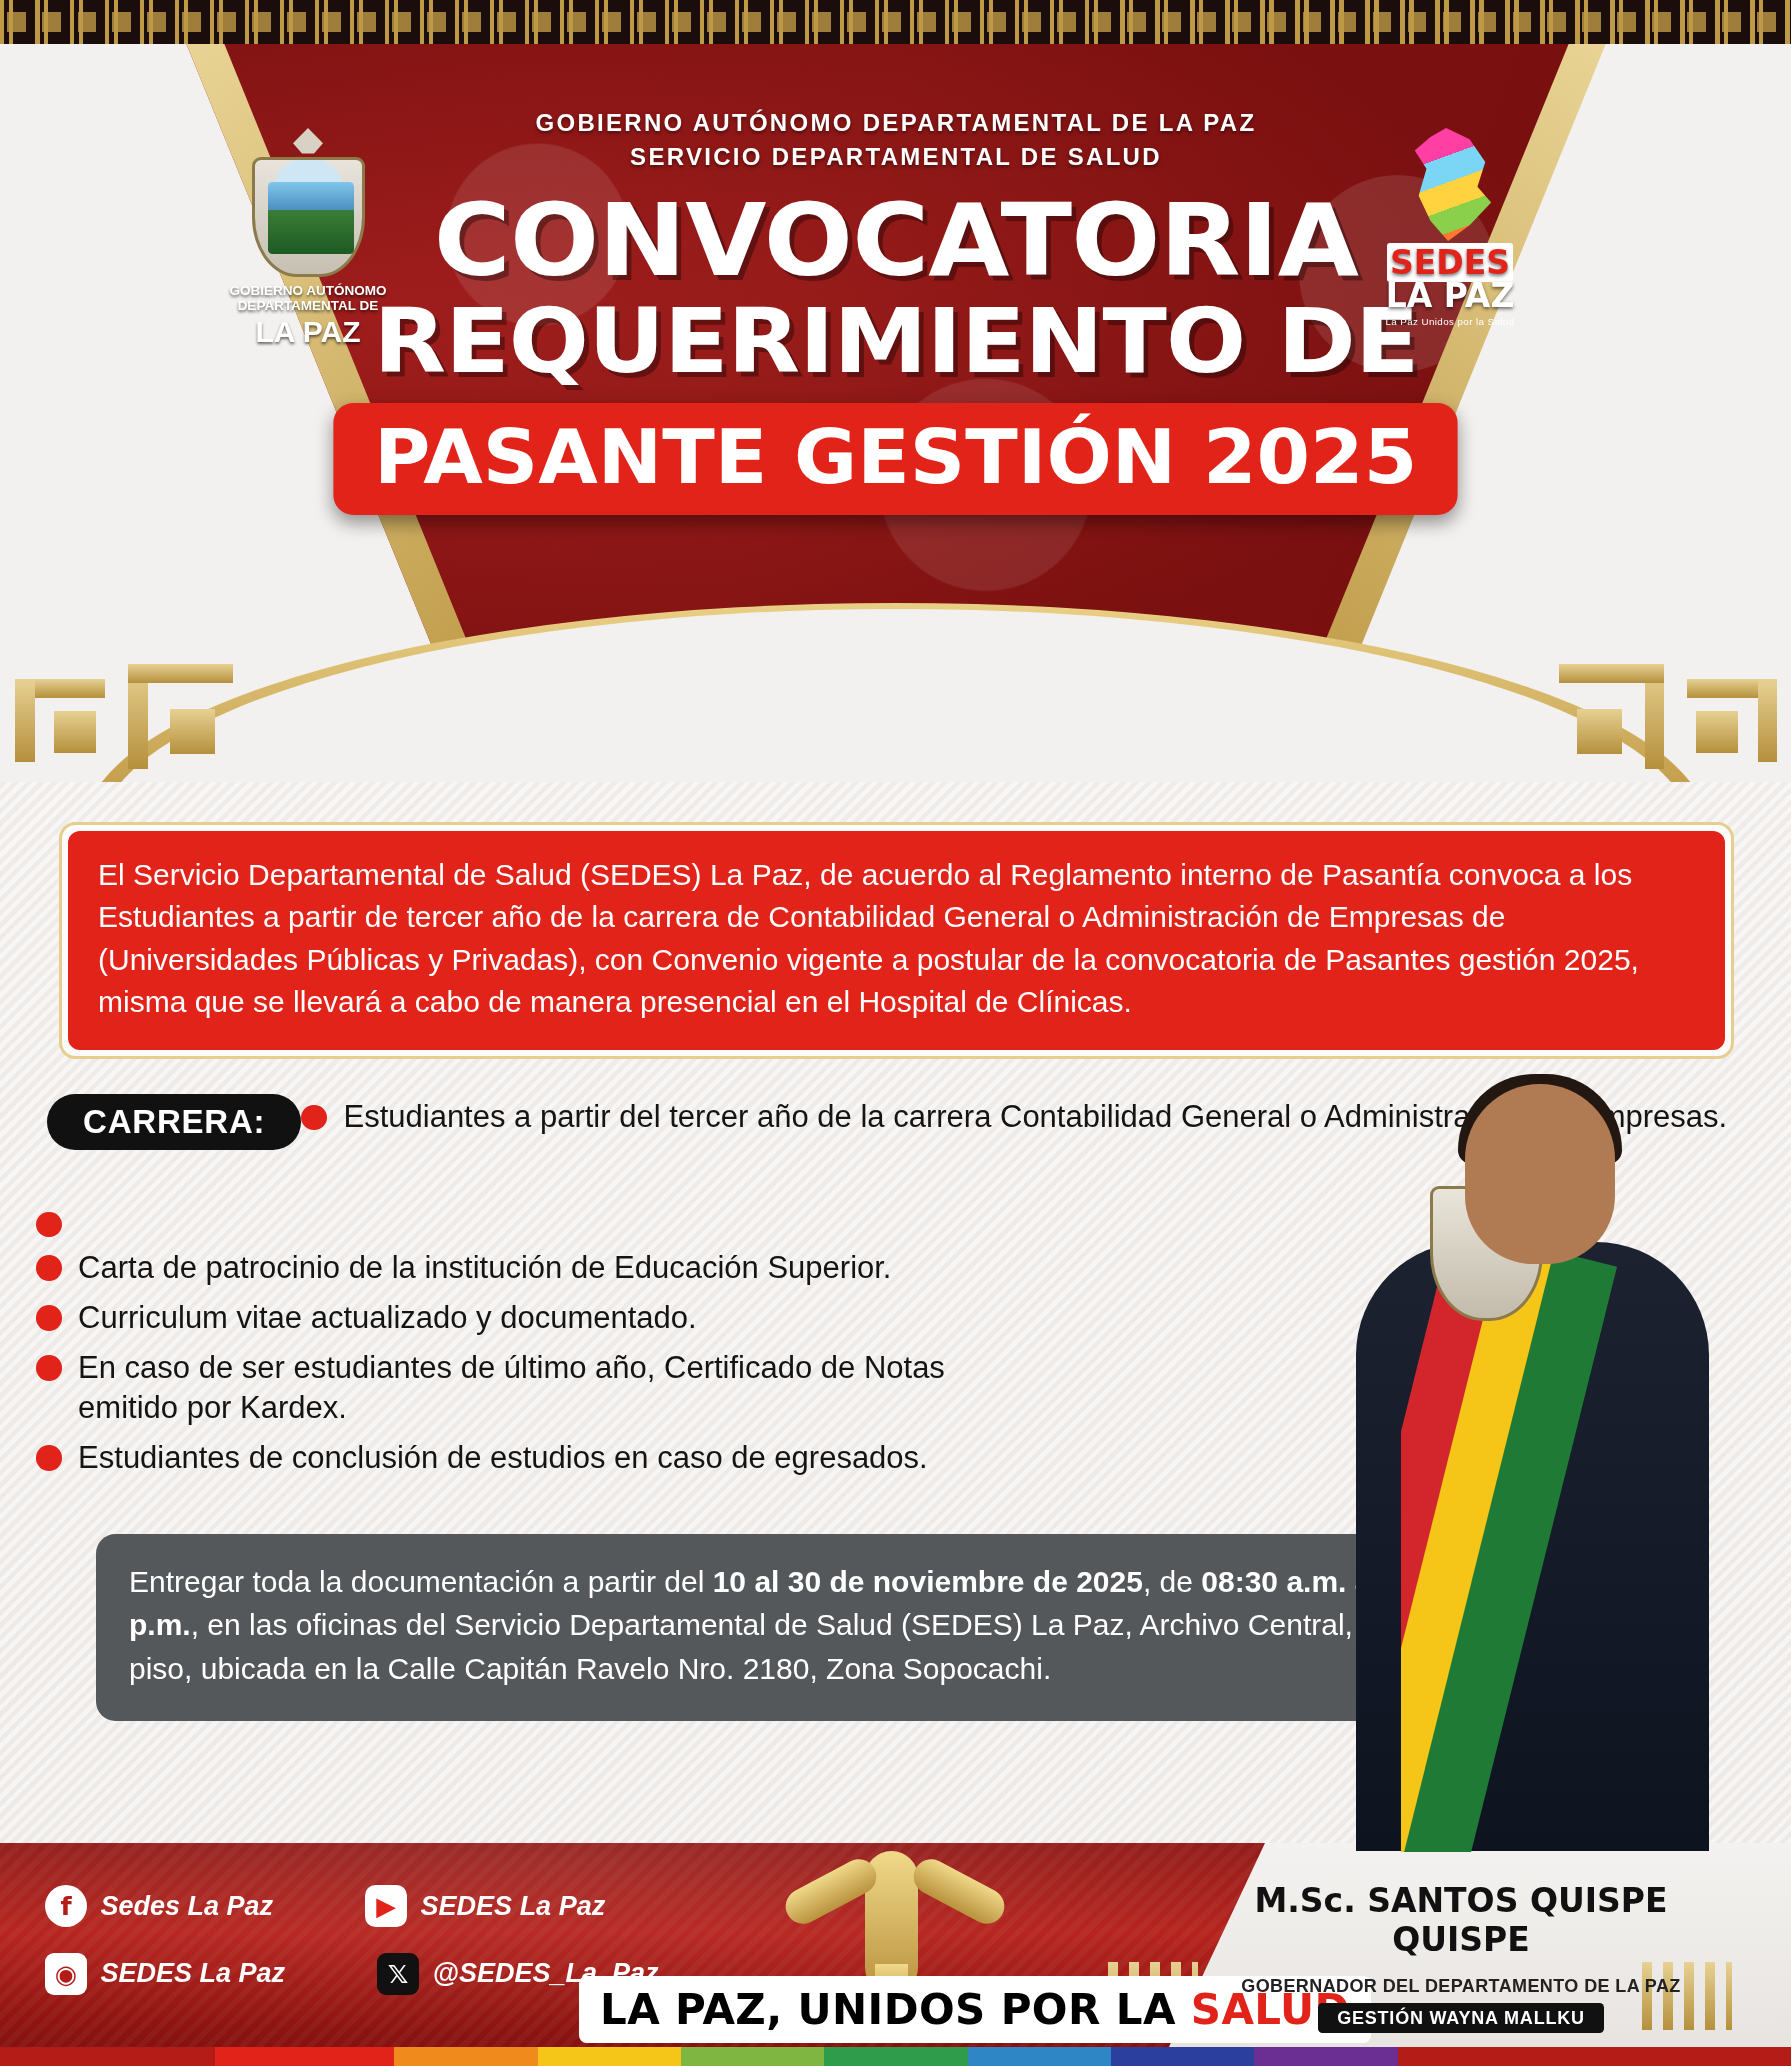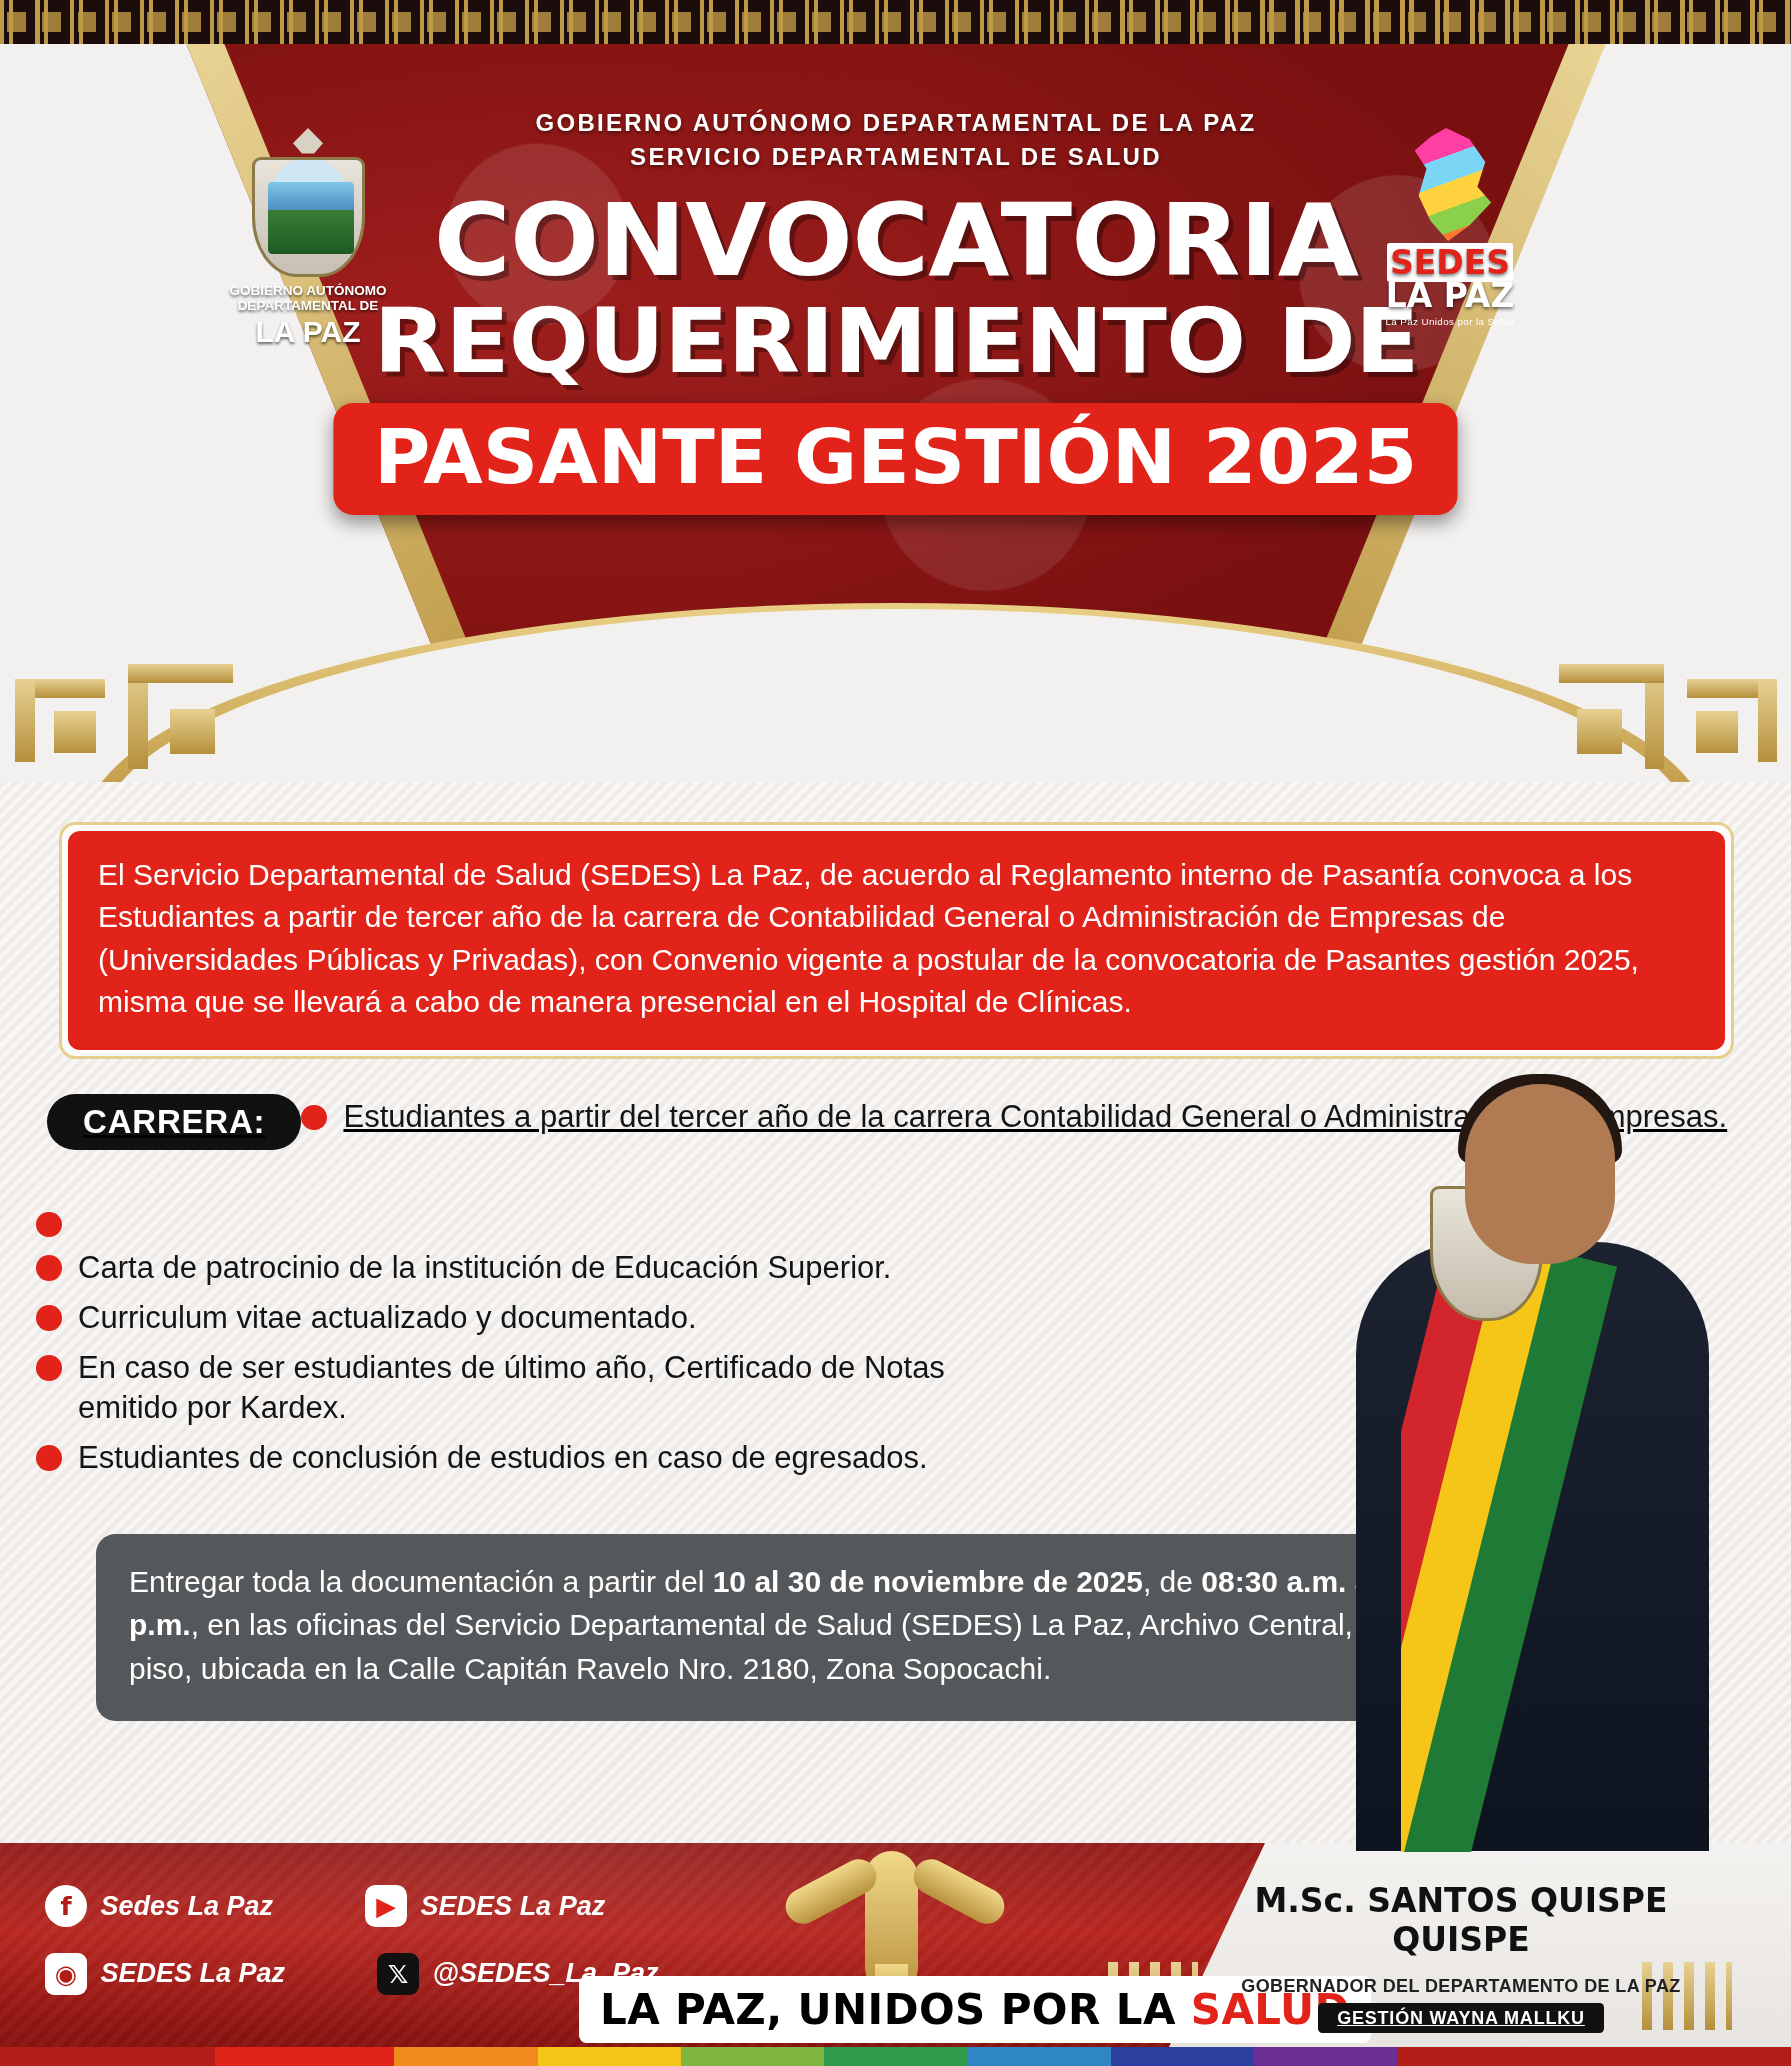--- a/index.html
+++ b/index.html
@@ -188,21 +188,21 @@
   .intro {
     background:#e2231a; color:#fff; border-radius:12px;
     padding:22.6px 30px 25.6px; font-size:30px; line-height:1.42;
     font-family:"Liberation Sans", sans-serif;
   }
 
   .section-label{
     display:inline-block; background:#111; color:#fff; font-weight:bold;
     border-radius:30px; padding:9px 36px; font-size:33px; letter-spacing:0.8px;
   }
-  .row-carrera{ position:absolute; left:47px; top:1094px; width:1699px; display:flex; align-items:flex-start;text-decoration:underline;}
+  .row-carrera{ position:absolute; left:47px; top:1094px; width:1699px; display:flex; align-items:flex-start;}
   .row-req{ position:absolute; left:36px; top:1201px; width:1722px; display:flex; gap:10.5px; align-items:flex-start;}
 
   .bullets { margin-top:3px; }
   .bullet { display:flex; align-items:flex-start; gap:16.5px; margin-bottom:10.5px; }
   .dot { width:25.6px;height:25.6px;border-radius:50%;background:#e2231a; flex:0 0 25.6px; margin-top:7.5px;}
   .btxt { font-size:31px; color:#141414; line-height:1.28; }
 
   .note-box{
     position:absolute; left:96px; top:1534px; width:1431px;
     background:#55585a; color:#fff; border-radius:19.5px;
@@ -293,21 +293,21 @@
   }
   .slogan .red{ color:#e2231a; }
 
   .gov-name-block{
     position:absolute; right:68px; bottom:33px; z-index:5; text-align:center; width:526px;
   }
   .gov-name{ font-family:"DejaVu Sans",sans-serif; font-weight:bold; font-size:33px; color:#111; }
   .gov-role{ font-size:18px; font-weight:bold; color:#222; letter-spacing:0.4px; margin-top:17px;}
   .gov-mgmt{
     display:inline-block; margin-top:6px; background:#111; color:#fff;
-    font-size:18px; font-weight:bold; padding:4.5px 19.5px; border-radius:4.5px; letter-spacing:0.8px;text-decoration:underline;
+    font-size:18px; font-weight:bold; padding:4.5px 19.5px; border-radius:4.5px; letter-spacing:0.8px;
   }
   .orn-foot{ position:absolute; width:90px; height:68px; bottom:36px;
     background:
       linear-gradient(180deg,#e7d193,#b5903c);
     -webkit-mask: repeating-linear-gradient(90deg,#000 0 10.5px, transparent 10.5px 21px);
             mask: repeating-linear-gradient(90deg,#000 0 10.5px, transparent 10.5px 21px);
   }
   .orn-foot.l{ right:594px; }
   .orn-foot.r{ right:60px; }
 

